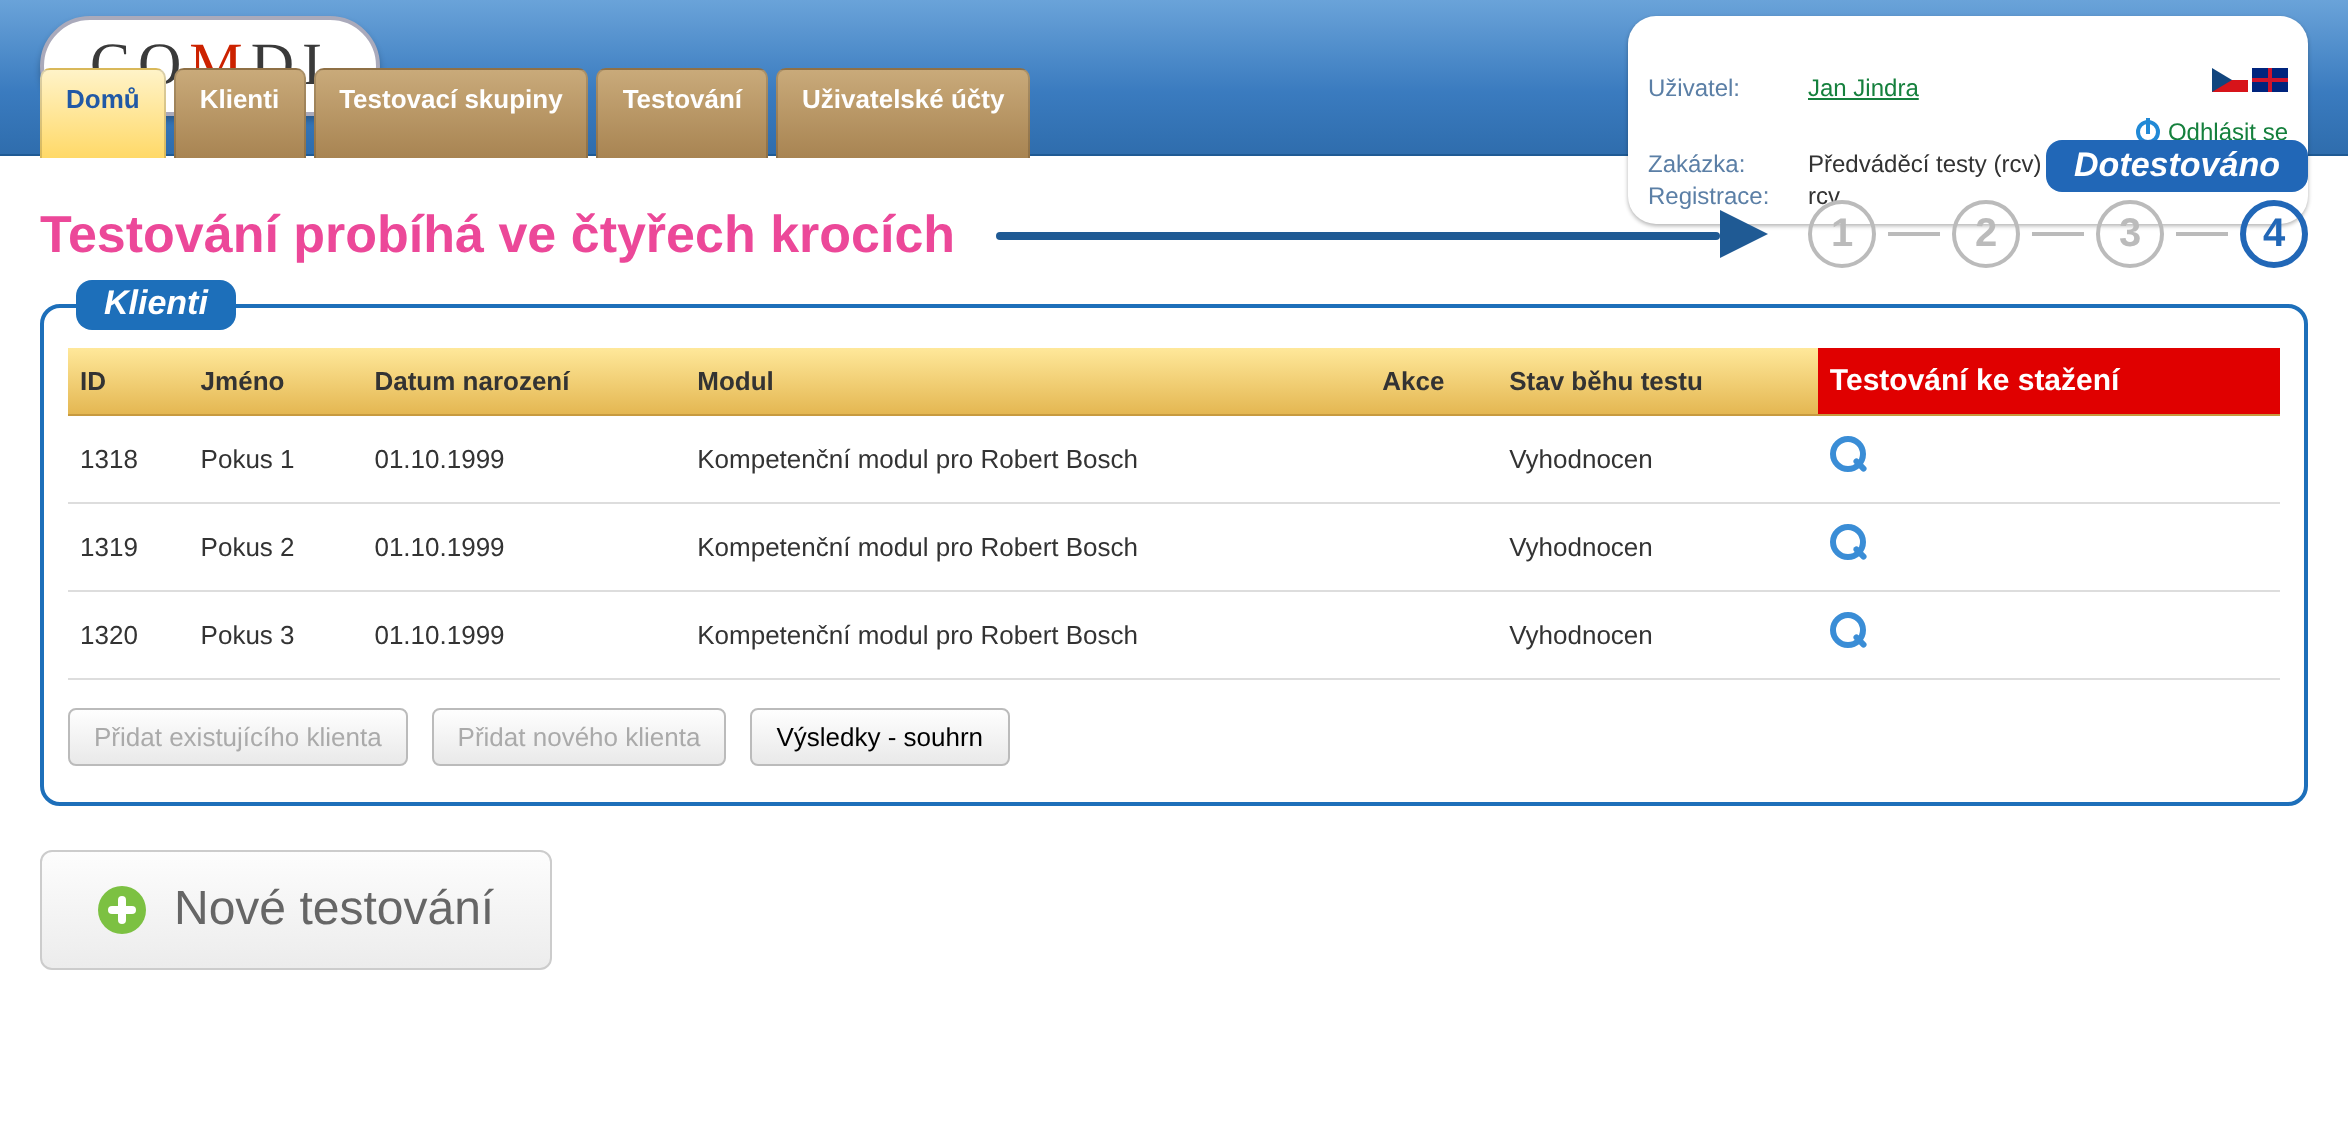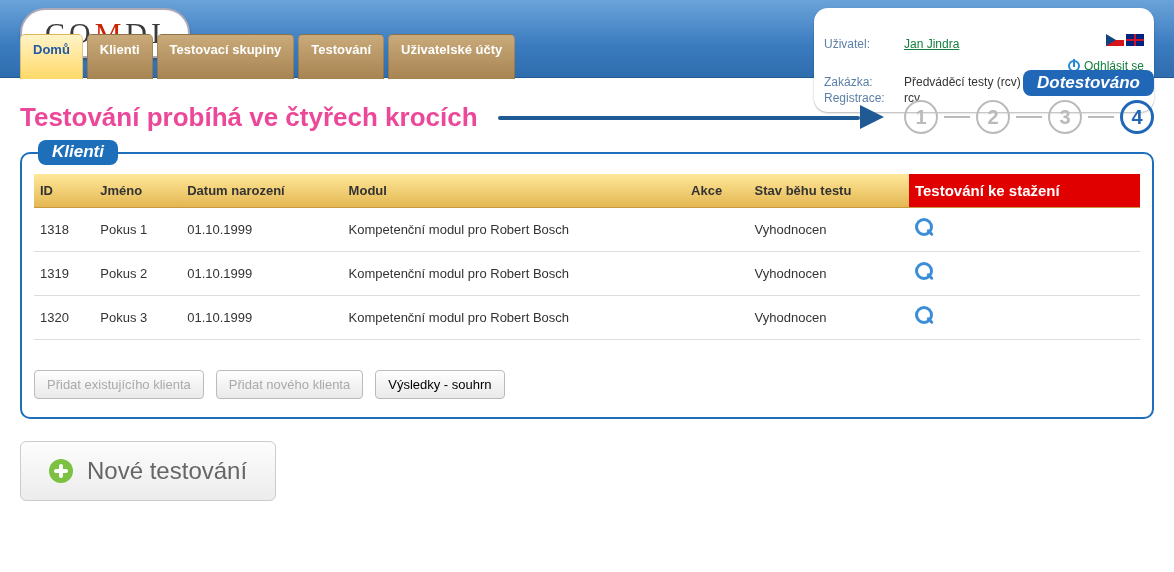--- a/index.html
+++ b/index.html
@@ -104,21 +104,21 @@
     text-align:left; padding: 8px 6px; font-size:13px; color:#333;
     background: linear-gradient(#ffe89a, #e4b752);
     border-bottom: 1px solid #c79a3f;
   }
   thead th.red-hd { background: #e00000; color:#fff; font-size:15px; }
   tbody td { padding: 10px 6px; border-bottom: 1px solid #ddd; }
   .mag { width:20px; height:20px; display:inline-block; position:relative; cursor:pointer; }
   .mag::before { content:""; position:absolute; width:12px; height:12px; border:3px solid #3a8dd6; border-radius:50%; left:0; top:0; }
   .mag::after { content:""; position:absolute; width:8px; height:3px; background:#3a8dd6; transform:rotate(45deg); left:11px; top:13px; border-radius:2px; }
 
-  .btn-row { display:flex; gap:12px; margin-top: 30px; }
+  .btn-row { display:flex; gap:12px; margin-top: 14px; }
   .btn { padding: 6px 12px; border:1px solid #bbb; border-radius:4px; background:linear-gradient(#fefefe,#e9e9e9); font-size:13px; cursor:pointer; }
   .btn:disabled,.btn.disabled { color:#aaa; cursor: default; }
   .big-btn { margin-top: 22px; display:inline-flex; align-items:center; gap:14px; padding: 15px 28px; border:1px solid #ccc; border-radius:6px; background:linear-gradient(#fdfdfd,#ececec); font-size:24px; color:#666; cursor:pointer; }
   .plus-icon { width:24px; height:24px; border-radius:50%; background:#7cc142; position:relative; display:inline-block; }
   .plus-icon::before,.plus-icon::after { content:""; position:absolute; background:#fff; }
   .plus-icon::before { left:5px; top:10px; width:14px; height:4px; border-radius:2px; }
   .plus-icon::after  { left:10px; top:5px; width:4px; height:14px; border-radius:2px; }
 </style>
 </head>
 <body>

